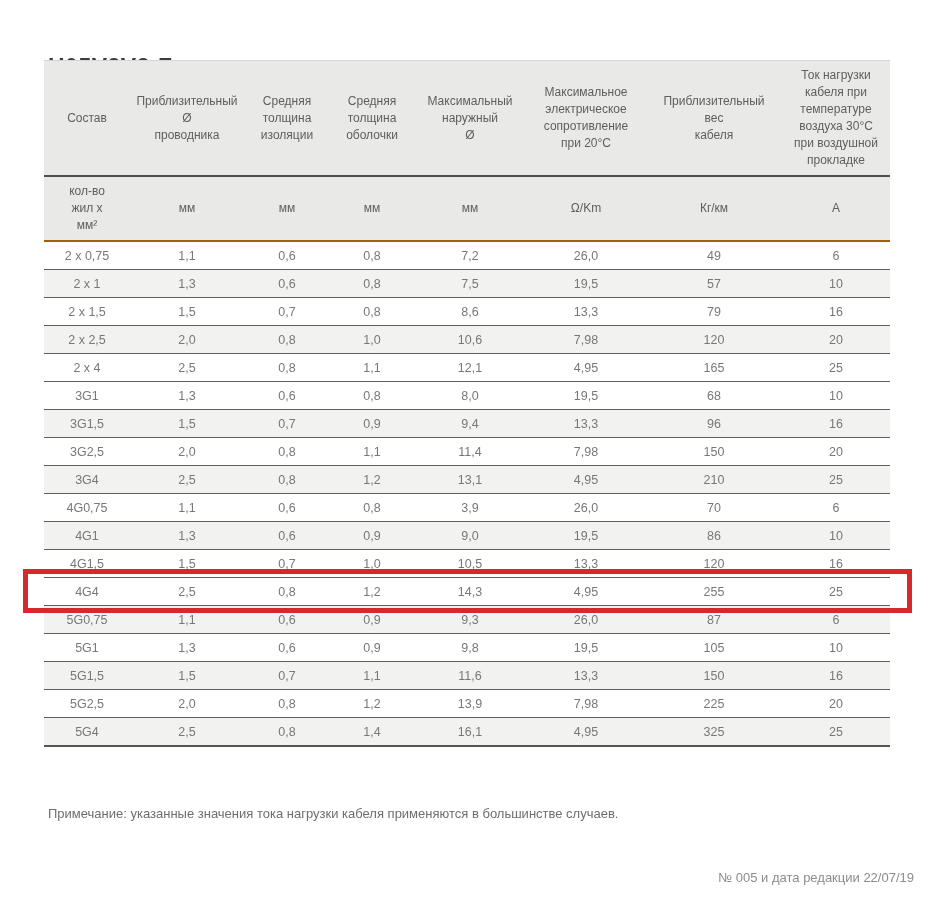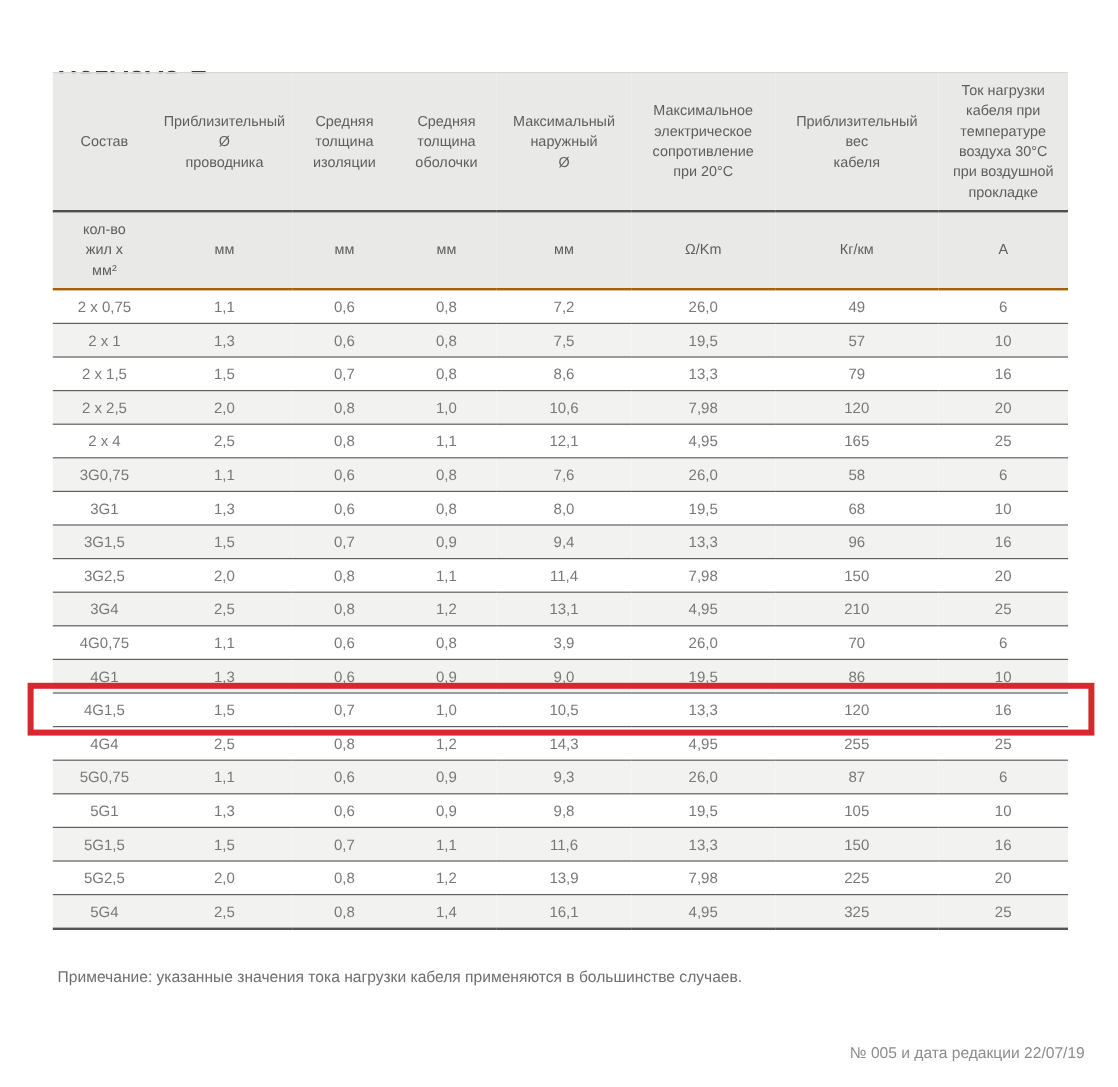--- a/index.html
+++ b/index.html
@@ -72,21 +72,21 @@
     z-index: 5;
   }
   .note {
     position: absolute;
     left: 48px; top: 806px;
     font-size: 13px;
     color: #6e6e6e;
   }
   .doc-footer {
     position: absolute;
-    right: 28px; top: 870px;
+    right: 18px; top: 870px;
     font-size: 13px;
     color: #8c8c8c;
     text-align: right;
   }
 </style>
 </head>
 <body>
 
 <div class="page-title">H05V2V2-F</div>
 
@@ -188,30 +188,20 @@
         <tr>
           <td>2 x 4</td>
           <td>2,5</td>
           <td>0,8</td>
           <td>1,1</td>
           <td>12,1</td>
           <td>4,95</td>
           <td>165</td>
           <td>25</td>
         </tr>
-        <tr class="alt">
-          <td>3G0,75</td>
-          <td>1,1</td>
-          <td>0,6</td>
-          <td>0,8</td>
-          <td>7,6</td>
-          <td>26,0</td>
-          <td>58</td>
-          <td>6</td>
-        </tr>
         <tr>
           <td>3G1</td>
           <td>1,3</td>
           <td>0,6</td>
           <td>0,8</td>
           <td>8,0</td>
           <td>19,5</td>
           <td>68</td>
           <td>10</td>
         </tr>

